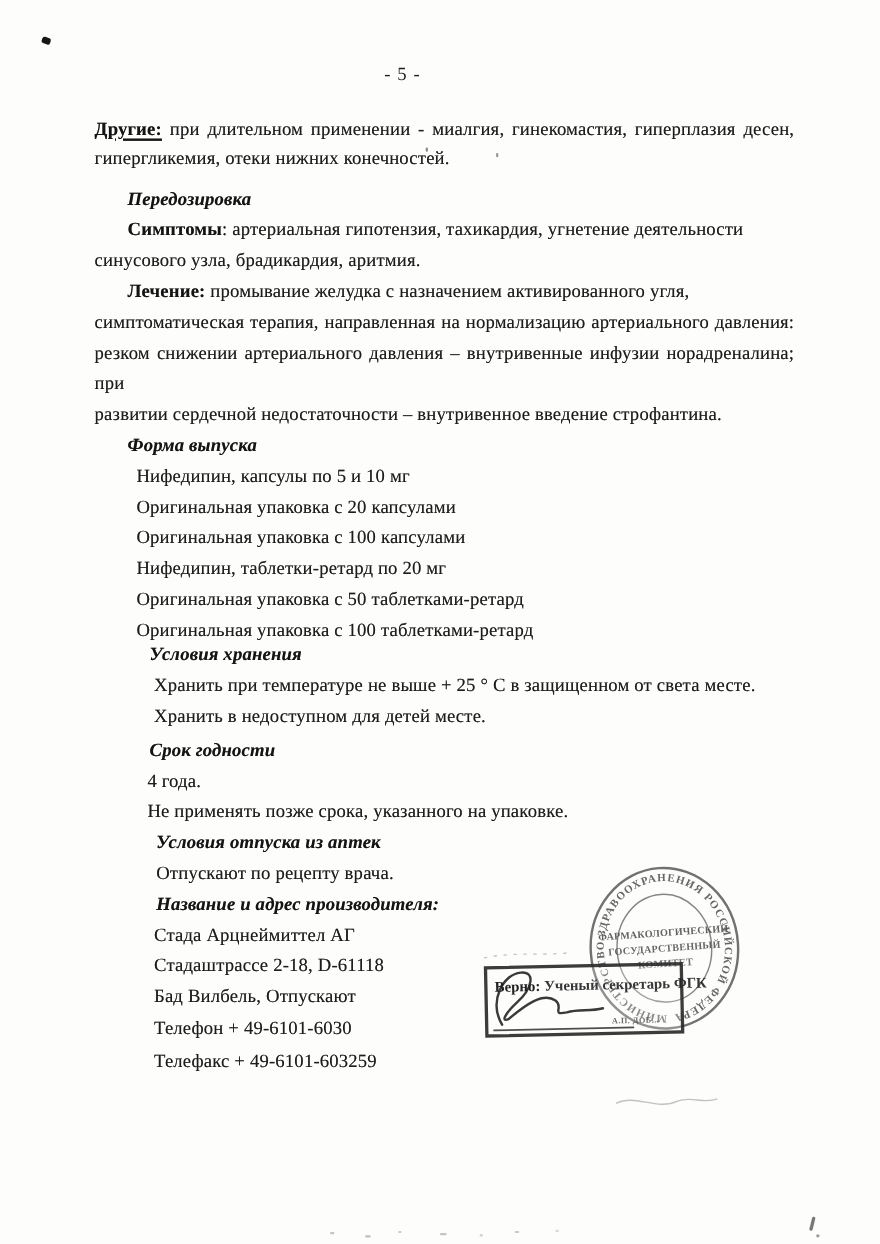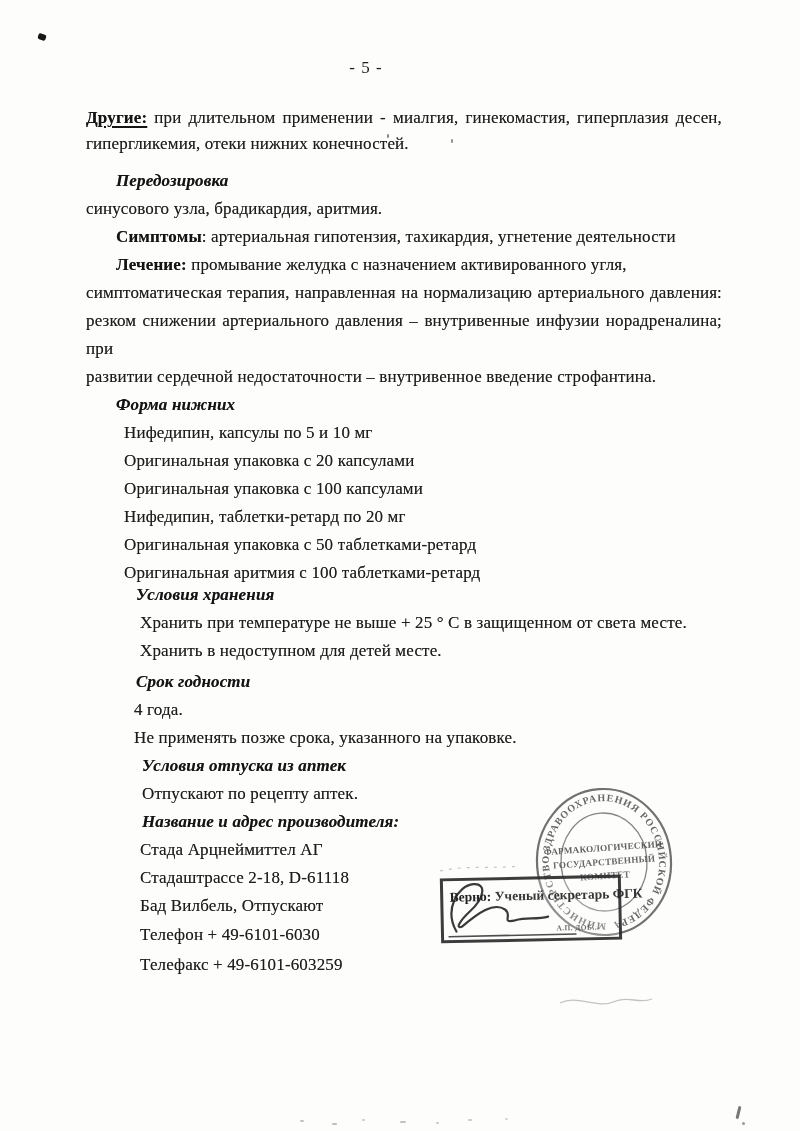--- a/index.html
+++ b/index.html
@@ -32,45 +32,45 @@
 <div class="page">
 
   <div class="content">
 
     <div class="pagenum">- 5 -</div>
 
     <div class="line p1l jl mt27"><span class="lead u">Другие:</span><span> при длительном применении - миалгия, гинекомастия, гиперплазия десен,</span></div>
     <div class="line p1l">гипергликемия, отеки нижних конечностей.</div>
 
     <div class="line h ml30 mt10">Передозировка</div>
+    <div class="line ind"><span class="lead">Симптомы</span><span>: артериальная гипотензия, тахикардия, угнетение деятельности</span></div>
     <div class="line">синусового узла, брадикардия, аритмия.</div>
-    <div class="line ind"><span class="lead">Симптомы</span><span>: артериальная гипотензия, тахикардия, угнетение деятельности</span></div>
     <div class="line ind"><span class="lead">Лечение:</span><span> промывание желудка с назначением активированного угля,</span></div>
     <div class="line jl">симптоматическая терапия, направленная на нормализацию артериального давления:</div>
     <div class="line jl">резком снижении артериального давления – внутривенные инфузии норадреналина; при</div>
     <div class="line">развитии сердечной недостаточности – внутривенное введение строфантина.</div>
 
-    <div class="line h ml30">Форма нижних</div>
+    <div class="line h ml30">Форма выпуска</div>
     <div class="line ml38">Нифедипин, капсулы по 5 и 10 мг</div>
     <div class="line ml38">Оригинальная упаковка с 20 капсулами</div>
     <div class="line ml38">Оригинальная упаковка с 100 капсулами</div>
     <div class="line ml38">Нифедипин, таблетки-ретард по 20 мг</div>
     <div class="line ml38">Оригинальная упаковка с 50 таблетками-ретард</div>
-    <div class="line ml38">Оригинальная аритмия с 100 таблетками-ретард</div>
+    <div class="line ml38">Оригинальная упаковка с 100 таблетками-ретард</div>
 
     <div class="line h ml50 mtm6">Условия хранения</div>
     <div class="line ml54">Хранить при температуре не выше + 25 ° С в защищенном от света месте.</div>
     <div class="line ml54">Хранить в недоступном для детей месте.</div>
 
     <div class="line h ml50 mt3">Срок годности</div>
     <div class="line ml48">4 года.</div>
     <div class="line ml48">Не применять позже срока, указанного на упаковке.</div>
 
     <div class="line h ml56">Условия отпуска из аптек</div>
-    <div class="line ml56">Отпускают по рецепту аптек.</div>
+    <div class="line ml56">Отпускают по рецепту врача.</div>
 
     <div class="line h ml56">Название и адрес производителя:</div>
     <div class="line ml54">Стада Арцнеймиттел АГ</div>
     <div class="line ml54">Стадаштрассе 2-18, D-61118</div>
     <div class="line ml54">Бад Вилбель, Отпускают</div>
     <div class="line ml54 lh30">Телефон + 49-6101-6030</div>
     <div class="line ml54 lh30">Телефакс + 49-6101-603259</div>
   </div>
 
   <div class="stampbox">

